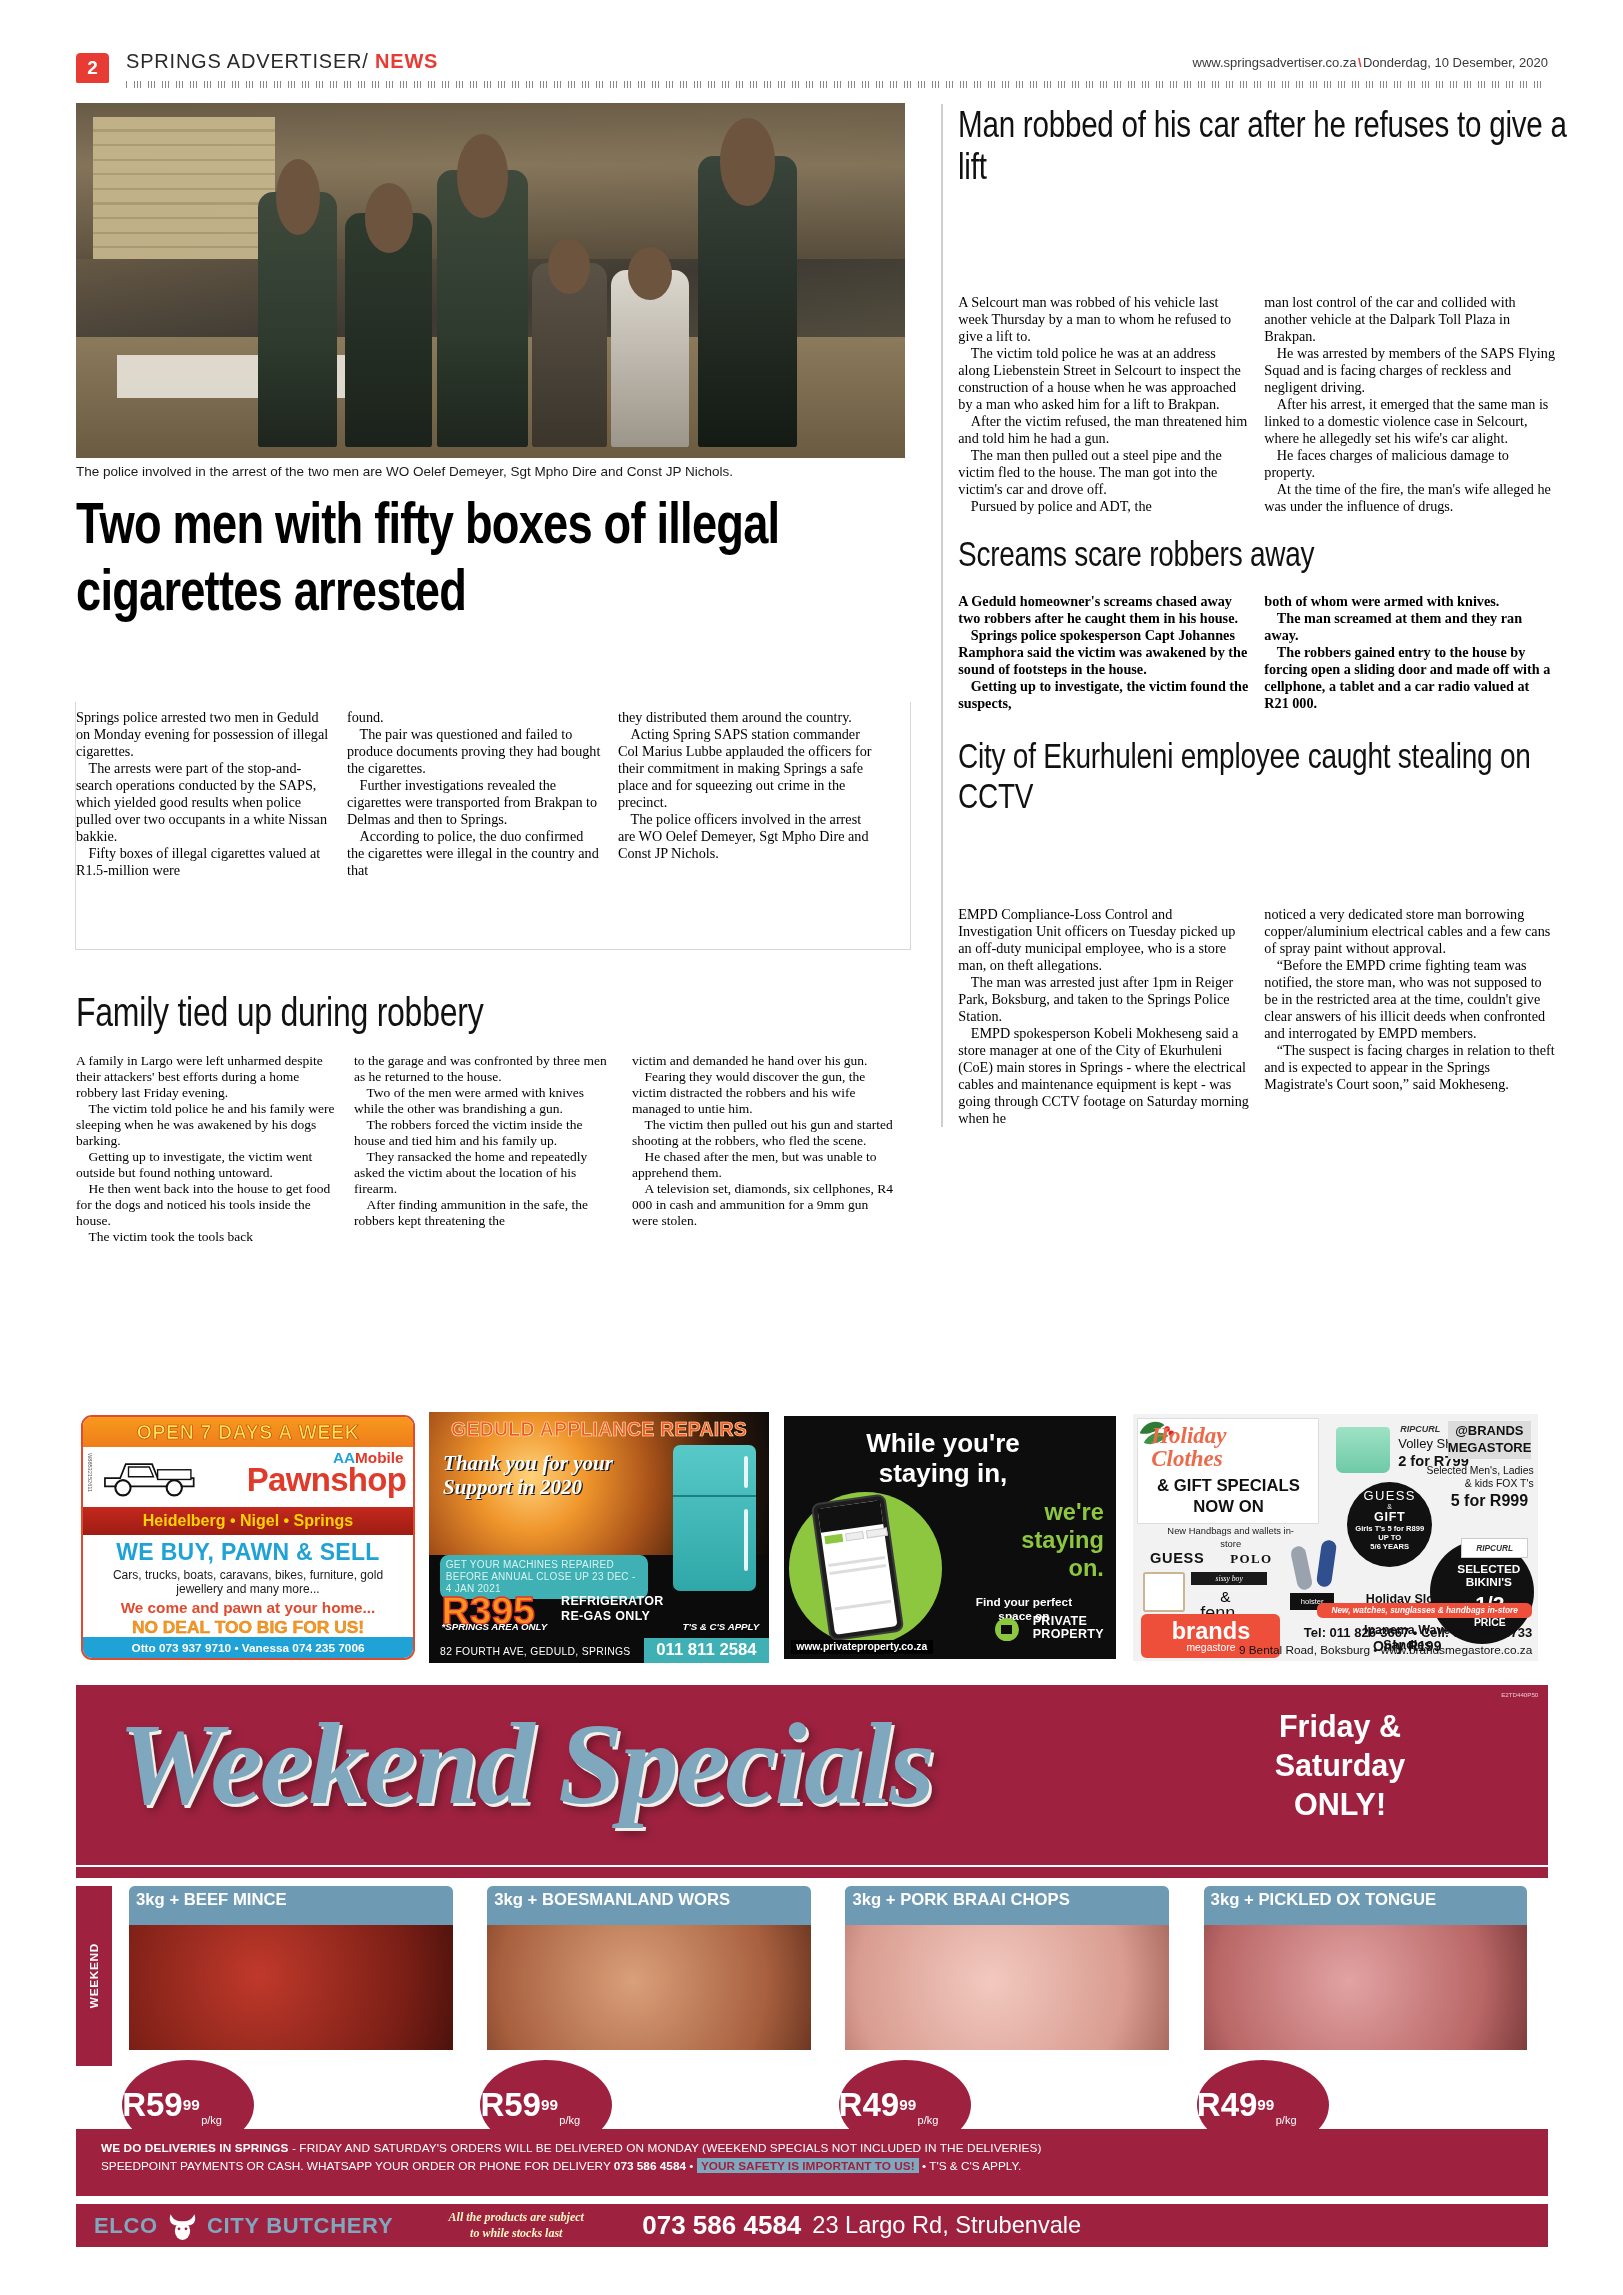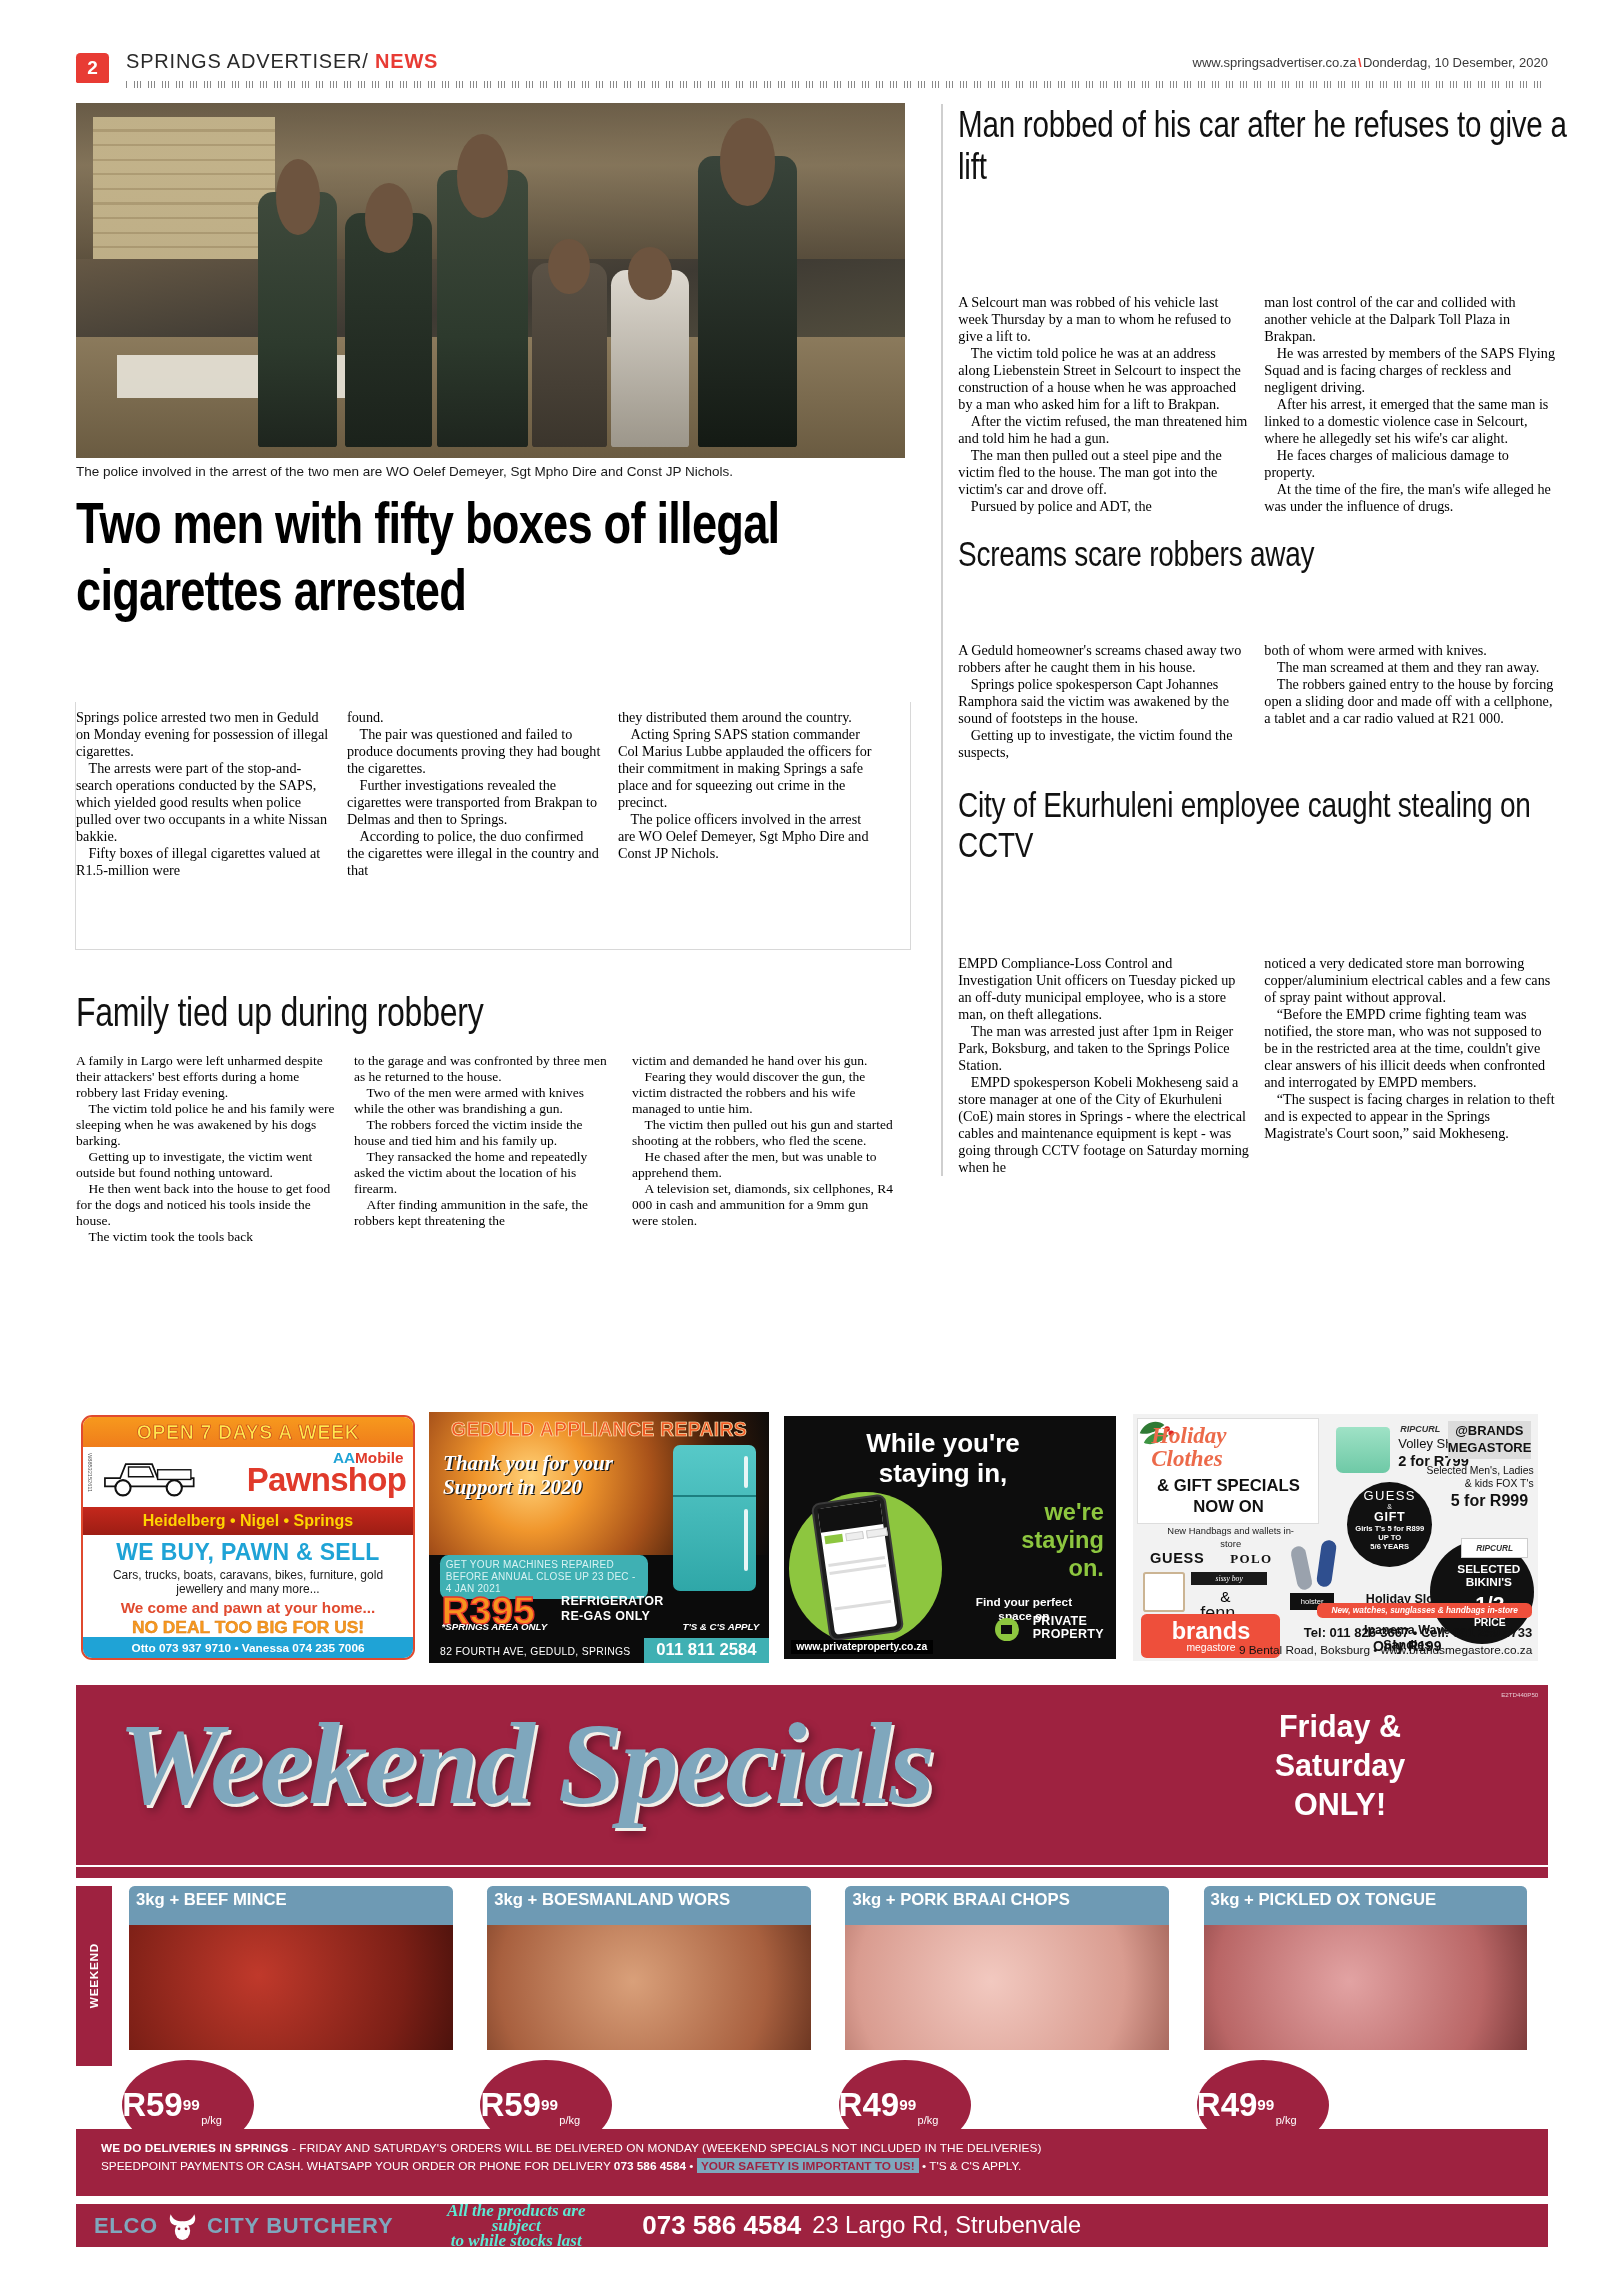--- a/index.html
+++ b/index.html
@@ -615,21 +615,21 @@
     color:#7fa7bd; letter-spacing:0.7px;
   }
   .wk-bull { width:35px; height:32px; margin:0 7px; }
   .wk-butch {
     font-family:"Liberation Sans",sans-serif; font-weight:bold; font-size:22px;
     color:#7fa7bd; letter-spacing:0.7px;
   }
   .wk-subject {
     margin-left:36px; width:174px; text-align:center;
     font-family:"Liberation Serif",serif; font-style:italic; font-weight:bold;
-    font-size:17px; line-height:15.3px; color:#5eead4;
+    font-size:12px; line-height:15.3px; color:#fef9c3;
   }
   .wk-phone {
     margin-left:39px;
     font-family:"Liberation Sans",sans-serif; font-weight:bold; font-size:26px; color:#fff;
   }
   .wk-loc {
     margin-left:11px;
     font-family:"Liberation Sans",sans-serif; font-size:23.6px; color:#fff;
   }
 </style>
@@ -711,21 +711,21 @@
       <p class="story-p">man lost control of the car and collided with another vehicle at the Dalpark Toll Plaza in Brakpan.</p>
       <p class="story-p">He was arrested by members of the SAPS Flying Squad and is facing charges of reckless and negligent driving.</p>
       <p class="story-p">After his arrest, it emerged that the same man is linked to a domestic violence case in Selcourt, where he allegedly set his wife's car alight.</p>
       <p class="story-p">He faces charges of malicious damage to property.</p>
       <p class="story-p">At the time of the fire, the man's wife alleged he was under the influence of drugs.</p>
     </div>
   </div>
 
   <div class="rc-headline rc-head-2" style="margin-top:19.4px;">Screams scare robbers away</div>
 
-  <div class="rc-twocol" style="margin-top:68px;">
+  <div class="rc-twocol" style="margin-top:19px;font-weight:bold;">
     <div class="col">
       <p class="story-p">A Geduld homeowner's screams chased away two robbers after he caught them in his house.</p>
       <p class="story-p">Springs police spokesperson Capt Johannes Ramphora said the victim was awakened by the sound of footsteps in the house.</p>
       <p class="story-p">Getting up to investigate, the victim found the suspects,</p>
     </div>
     <div class="col">
       <p class="story-p">both of whom were armed with knives.</p>
       <p class="story-p">The man screamed at them and they ran away.</p>
       <p class="story-p">The robbers gained entry to the house by forcing open a sliding door and made off with a cellphone, a tablet and a car radio valued at R21 000.</p>
     </div>

